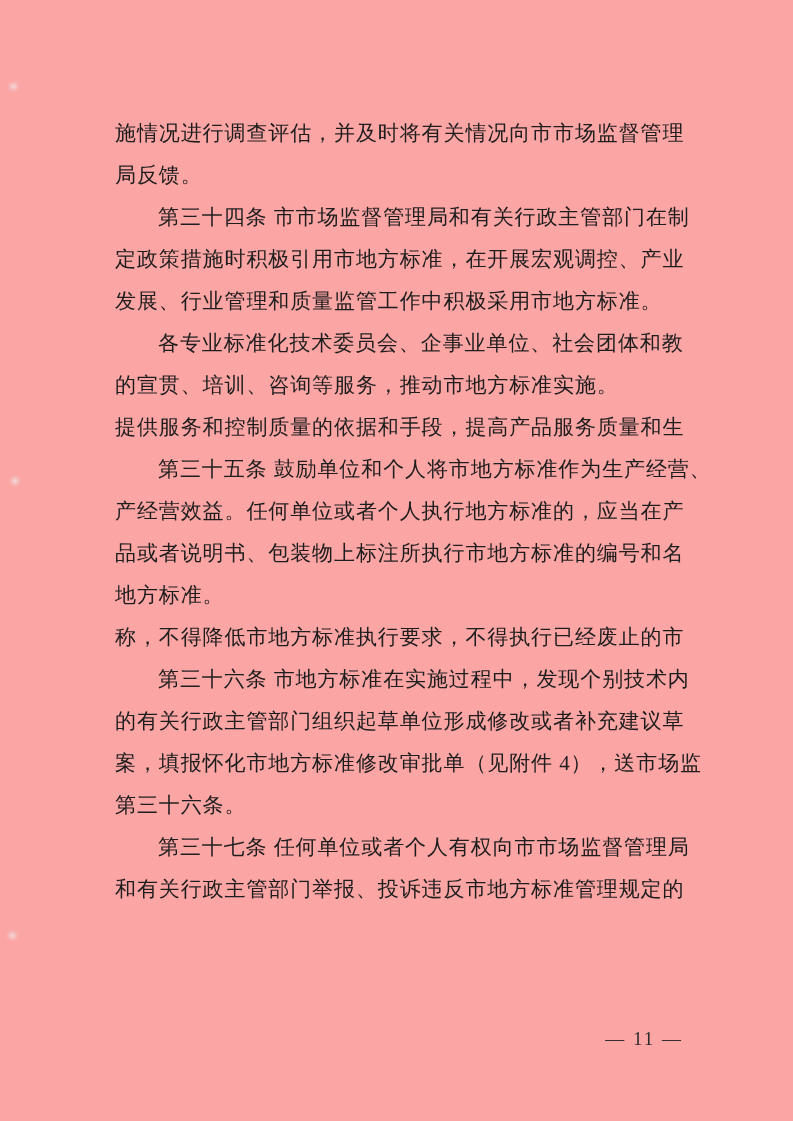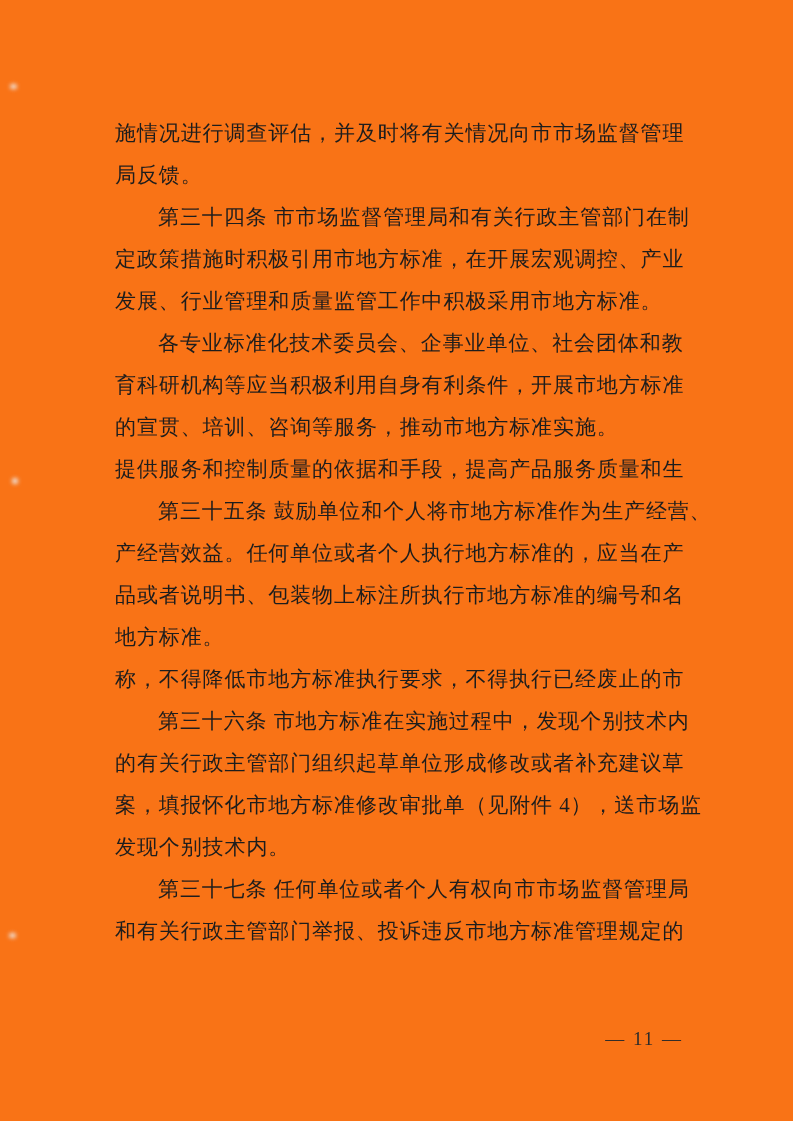--- a/index.html
+++ b/index.html
@@ -4,21 +4,21 @@
 <style>
   html, body {
     margin: 0;
     padding: 0;
     background: #ffffff;
   }
   .page {
     position: relative;
     width: 793px;
     height: 1121px;
-    background: #f97316;
+    background: #fca5a5;
     font-family: "Liberation Serif", "DejaVu Serif", serif;
     color: #1d1d1d;
     overflow: hidden;
   }
   .content {
     position: absolute;
     left: 115px;
     top: 112px;
     width: 575px;
   }
@@ -65,32 +65,31 @@
   <div class="smudge s2"></div>
   <div class="smudge s3"></div>
 
   <div class="content">
     <div class="line">施情况进行调查评估，并及时将有关情况向市市场监督管理</div>
     <div class="line">局反馈。</div>
     <div class="line indent">第三十四条 市市场监督管理局和有关行政主管部门在制</div>
     <div class="line">定政策措施时积极引用市地方标准，在开展宏观调控、产业</div>
     <div class="line">发展、行业管理和质量监管工作中积极采用市地方标准。</div>
     <div class="line indent">各专业标准化技术委员会、企事业单位、社会团体和教</div>
-    <div class="line">育科研机构等应当积极利用自身有利条件，开展市地方标准</div>
     <div class="line">的宣贯、培训、咨询等服务，推动市地方标准实施。</div>
     <div class="line">提供服务和控制质量的依据和手段，提高产品服务质量和生</div>
     <div class="line indent">第三十五条 鼓励单位和个人将市地方标准作为生产经营、</div>
     <div class="line">产经营效益。任何单位或者个人执行地方标准的，应当在产</div>
     <div class="line">品或者说明书、包装物上标注所执行市地方标准的编号和名</div>
     <div class="line">地方标准。</div>
     <div class="line">称，不得降低市地方标准执行要求，不得执行已经废止的市</div>
     <div class="line indent">第三十六条 市地方标准在实施过程中，发现个别技术内</div>
     <div class="line">的有关行政主管部门组织起草单位形成修改或者补充建议草</div>
     <div class="line">案，填报怀化市地方标准修改审批单（见附件 4），送市场监</div>
-    <div class="line">发现个别技术内。</div>
+    <div class="line">第三十六条。</div>
     <div class="line indent">第三十七条 任何单位或者个人有权向市市场监督管理局</div>
     <div class="line">和有关行政主管部门举报、投诉违反市地方标准管理规定的</div>
   </div>
 
   <div class="footer">
     <span class="page-number">— 11 —</span>
   </div>
 
 </div>
 

